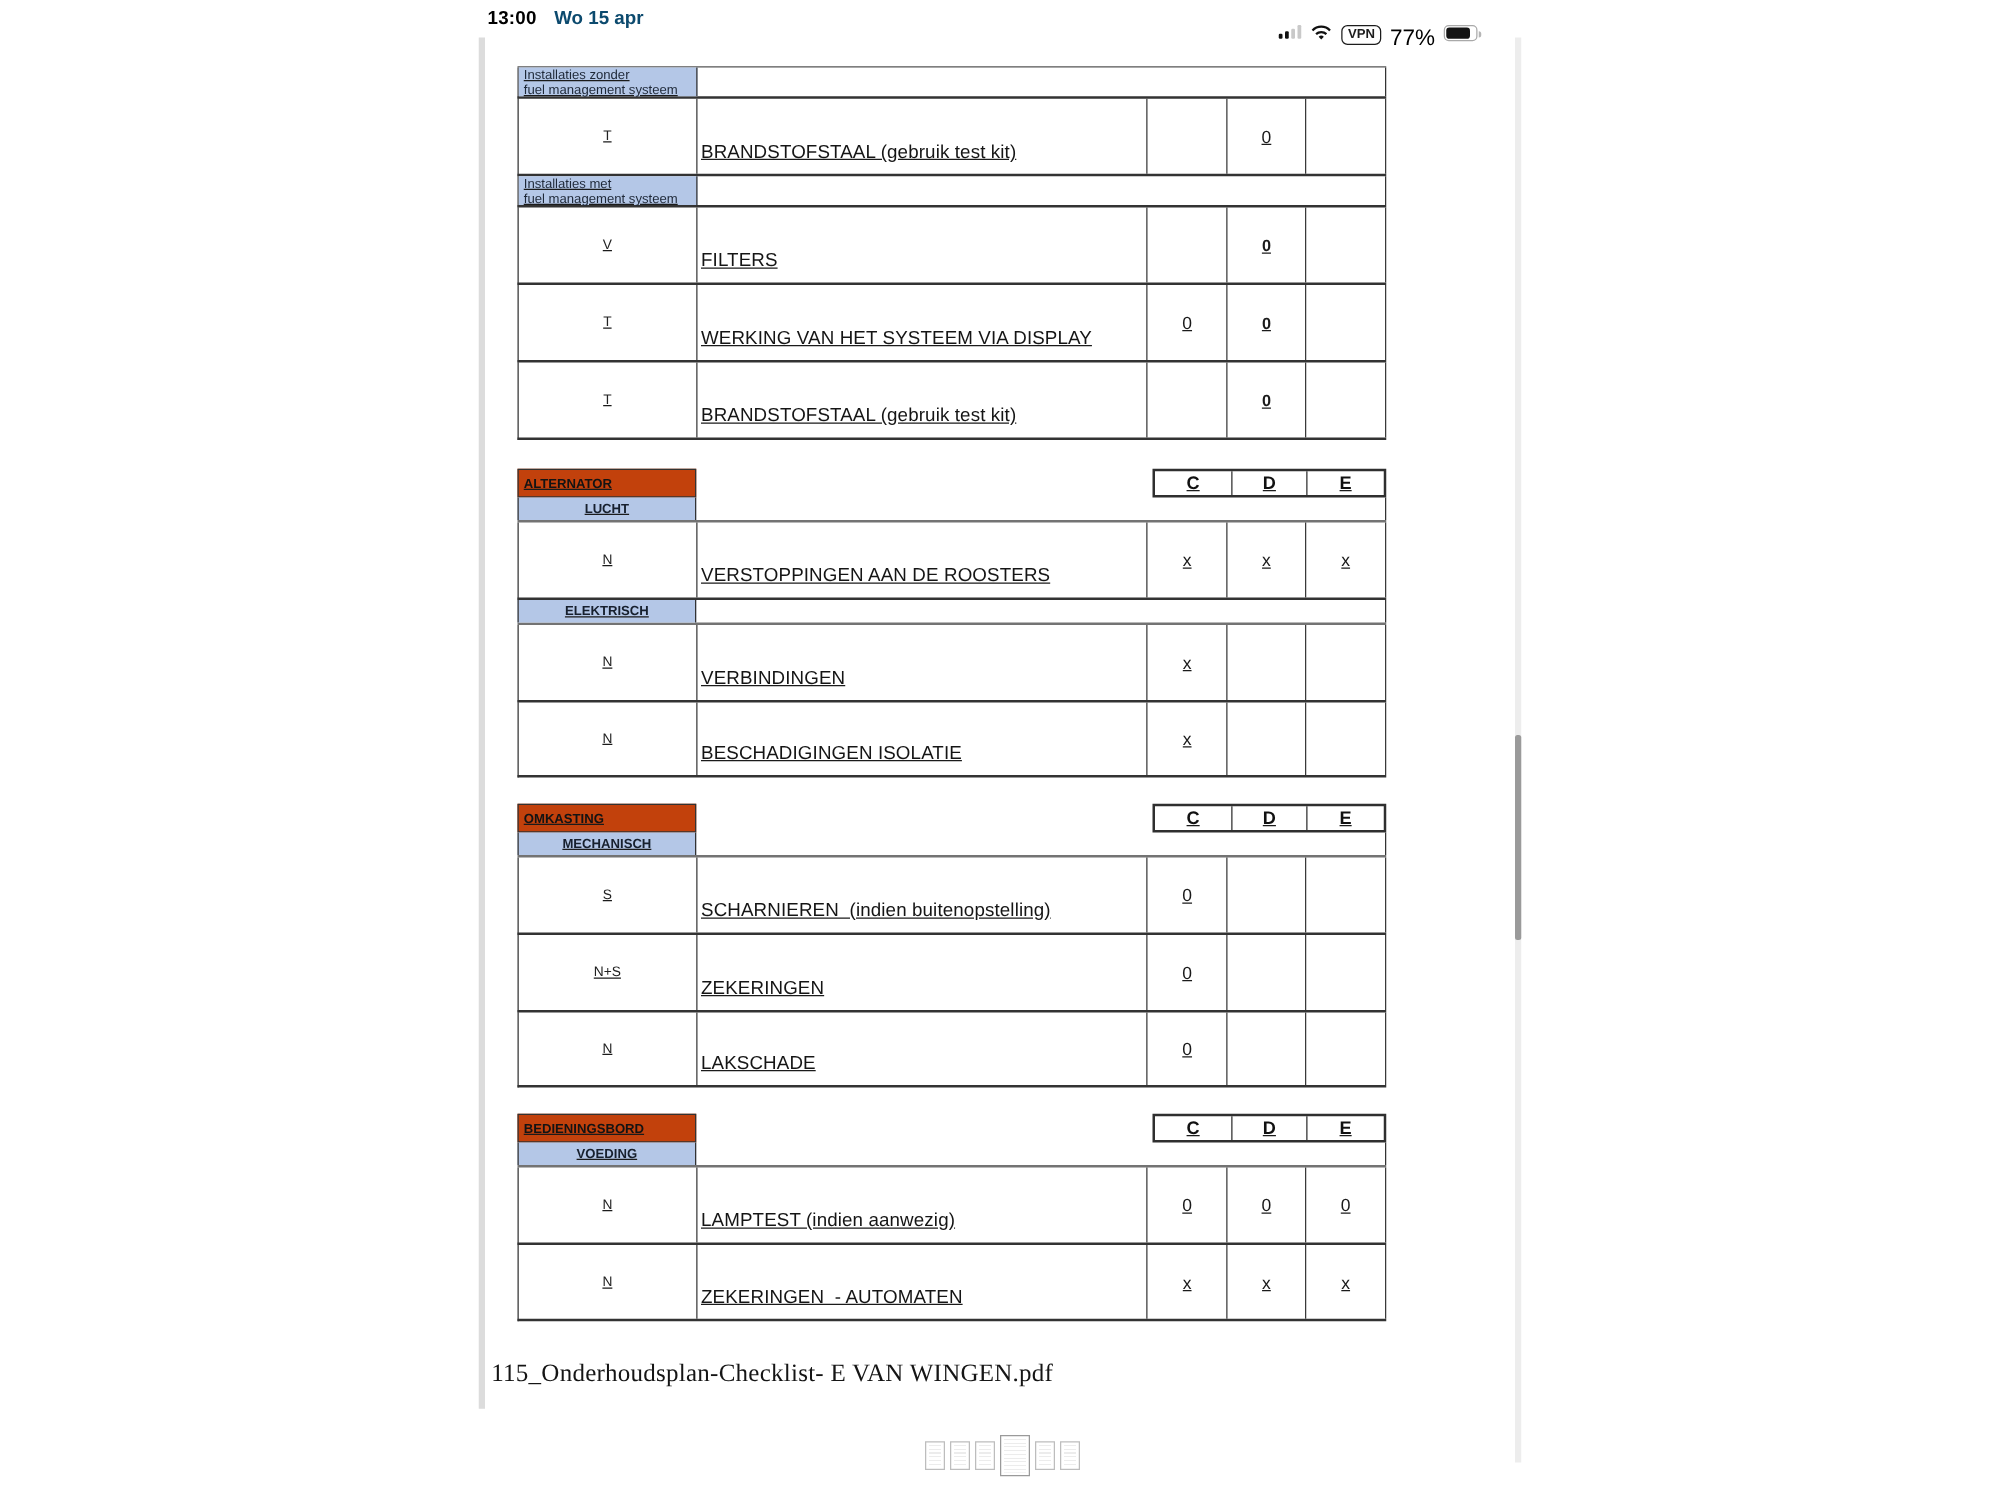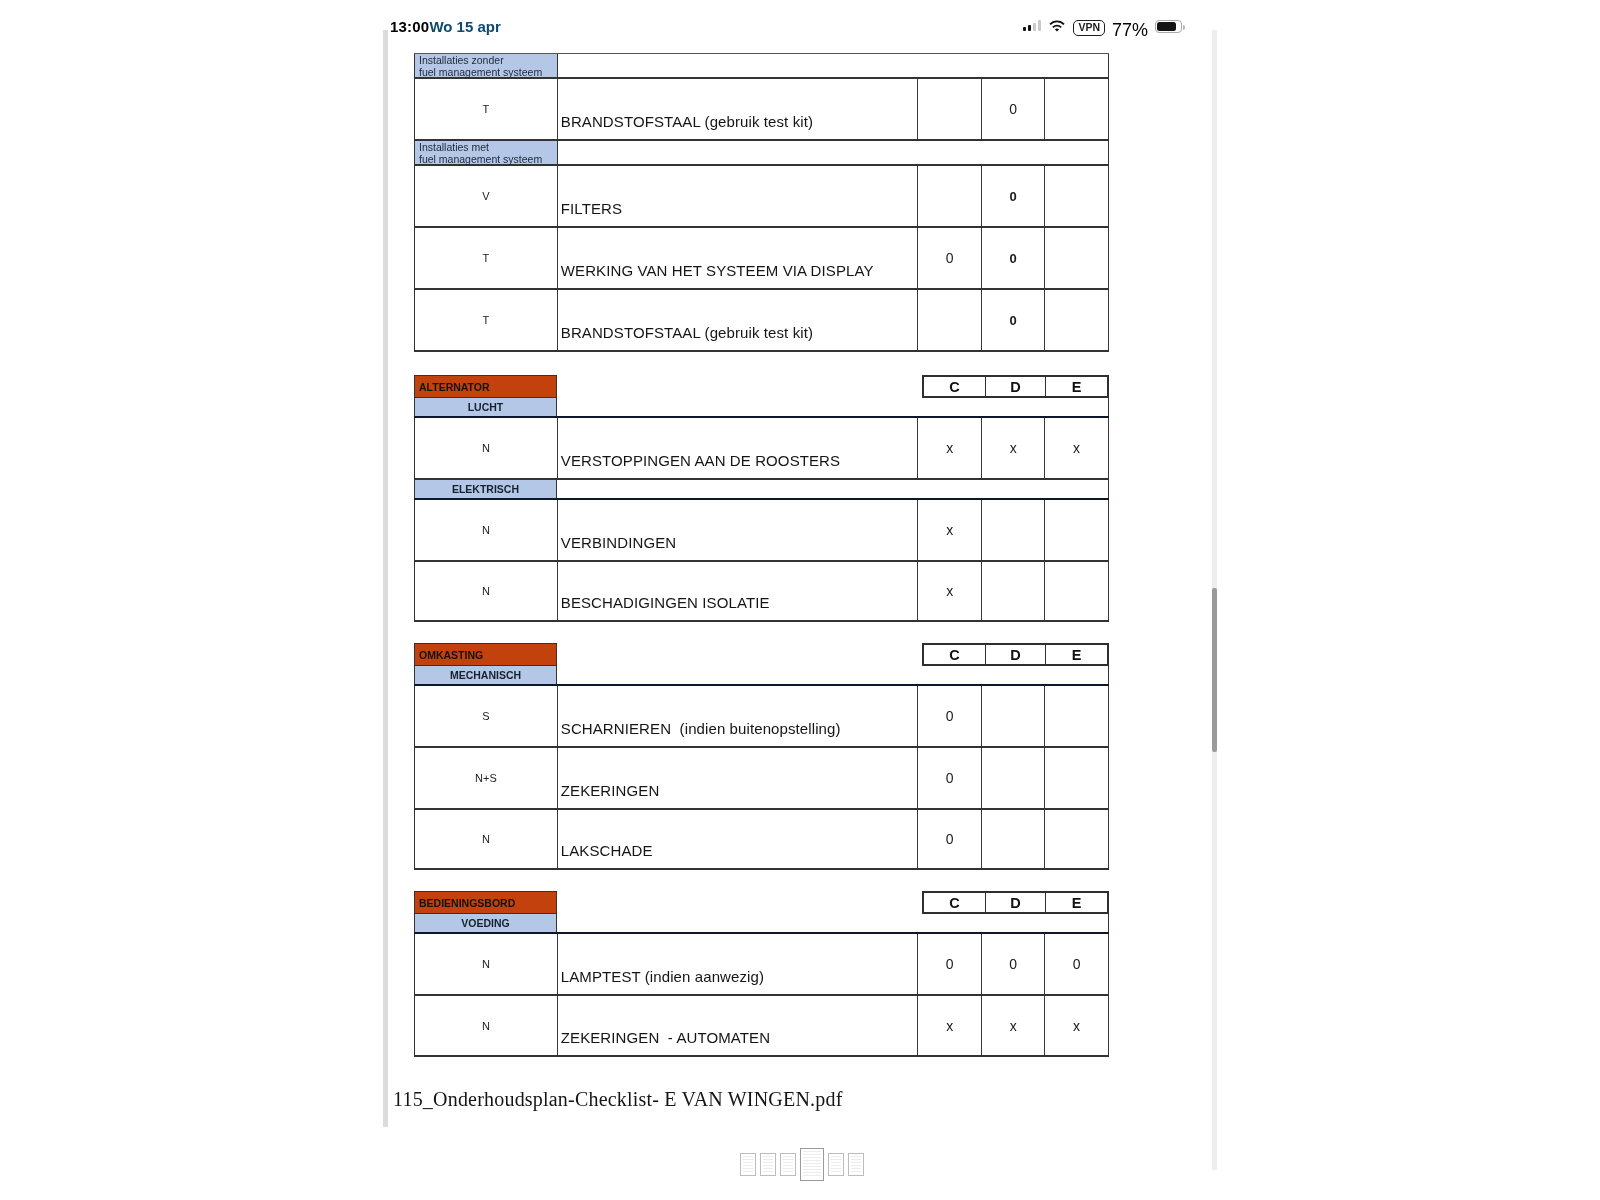--- a/index.html
+++ b/index.html
@@ -2,21 +2,21 @@
 <html><head>
 <meta charset="utf-8">
 <style>
   * { margin:0; padding:0; box-sizing:border-box; }
   html,body { width:1600px; height:1200px; background:#fff; overflow:hidden;
               font-family:"Liberation Sans", sans-serif; }
   .screen { position:relative; width:1600px; height:1200px; background:#fff; }
 
   
   .statusbar { position:absolute; left:0; top:0; width:1600px; height:30px; }
-  .sb-left { position:absolute; left:390px; top:18px; display:flex; gap:0;
+  .sb-left { position:absolute; left:390px; top:6px; display:flex; gap:14px;
              font-size:15px; color:#000; }
   .sb-time { font-weight:700; letter-spacing:.2px; }
   .sb-date { font-weight:600; color:#0c4a6e; }
   .sb-right { position:absolute; right:418px; top:20px; display:flex; align-items:flex-start; gap:7px; }
   .sig { display:flex; align-items:flex-end; gap:2px; height:11px; }
   .sig span { width:3px; border-radius:1px; background:#111; display:block; }
   .sig .s1{height:4px} .sig .s2{height:6px} .sig .s3{height:8px;background:#c9c9c9}
   .sig .s4{height:11px;background:#c9c9c9}
   .wifi { width:18px; height:13px; }
   .vpn-badge { border:1.6px solid #1c1c1c; border-radius:5px; padding:0 4px;
@@ -33,21 +33,21 @@
   .divider-left  { position:absolute; left:383px; top:30px; width:5px; height:1097px; background:#dcdcdc; }
   .divider-right { position:absolute; left:1212px; top:30px; width:5px; height:1140px; background:#ededed; }
   .scrollbar { position:absolute; left:1212px; top:588px; width:4.5px; height:164px;
                background:#9a9a9a; border-radius:2px; }
 
   
   .doc-table { position:absolute; left:414px; top:53px; width:695px; color:#1b1b1b; }
   .tsec { width:695px; }
   .gap23 { height:23px; } .gap21 { height:21px; }
 
-  .t-row { display:flex; width:695px; }
+  .t-row { display:flex; width:695px;text-decoration:underline; }
   .c1{width:143px} .c2{width:361px} .c3{width:64px} .c4{width:63px} .c5{width:64px}
 
   
   .sec-a { border-top:1px solid #555; }
 
   
   .row-hdr { height:25px; border-bottom:2px solid #333; border-left:1.5px solid #333; }
   .bluehdr { background:#b4c7e7; border-right:1.5px solid #333; padding:1px 4px 0 4px;
              font-size:10.5px; line-height:1.18; color:#1e2838; display:flex;
              flex-direction:column; justify-content:center; }
@@ -71,21 +71,21 @@
                display:flex; align-items:center; }
   .green-spacer { flex:1; }
   .cde-box { display:flex; border:2px solid #2f2f2f; height:23px; }
   .cde { display:flex; align-items:center; justify-content:center;
          font-size:14.5px; font-weight:700; color:#111; }
   .cde.w1{width:62px; border-right:1.7px solid #2f2f2f;}
   .cde.w2{width:60px; border-right:1.7px solid #2f2f2f;}
   .cde.w3{width:61px;}
 
   
-  .row-sub { height:20px; border-bottom:2px solid #0f172a;gap:28px; }
+  .row-sub { height:20px; border-bottom:2px solid #737373;gap:28px; }
   .bluesub { background:#b4c7e7; border-left:1.5px solid #333; border-right:1.5px solid #333;
              font-size:10.5px; font-weight:600; color:#17202e;
              display:flex; align-items:center; justify-content:center; }
   .sub-rest { flex:1; border-right:1.5px solid #333; }
 
   
   .pdf-footer { position:absolute; left:393px; top:1088px; width:600px; height:24px;
                 overflow:hidden; font-family:"Liberation Serif", serif;
                 font-size:20px; color:#151515; letter-spacing:.2px; }
 

